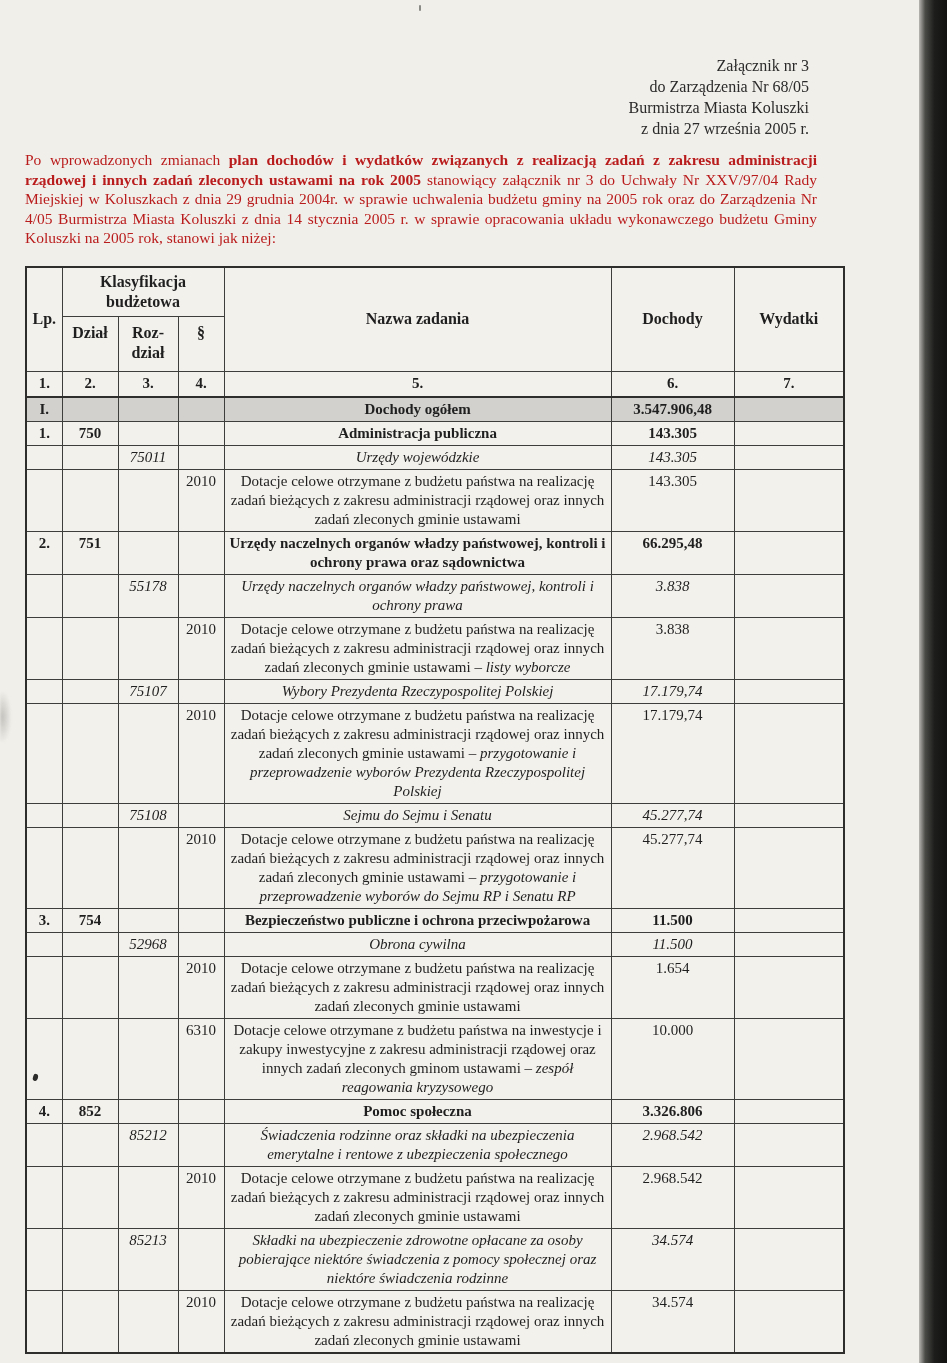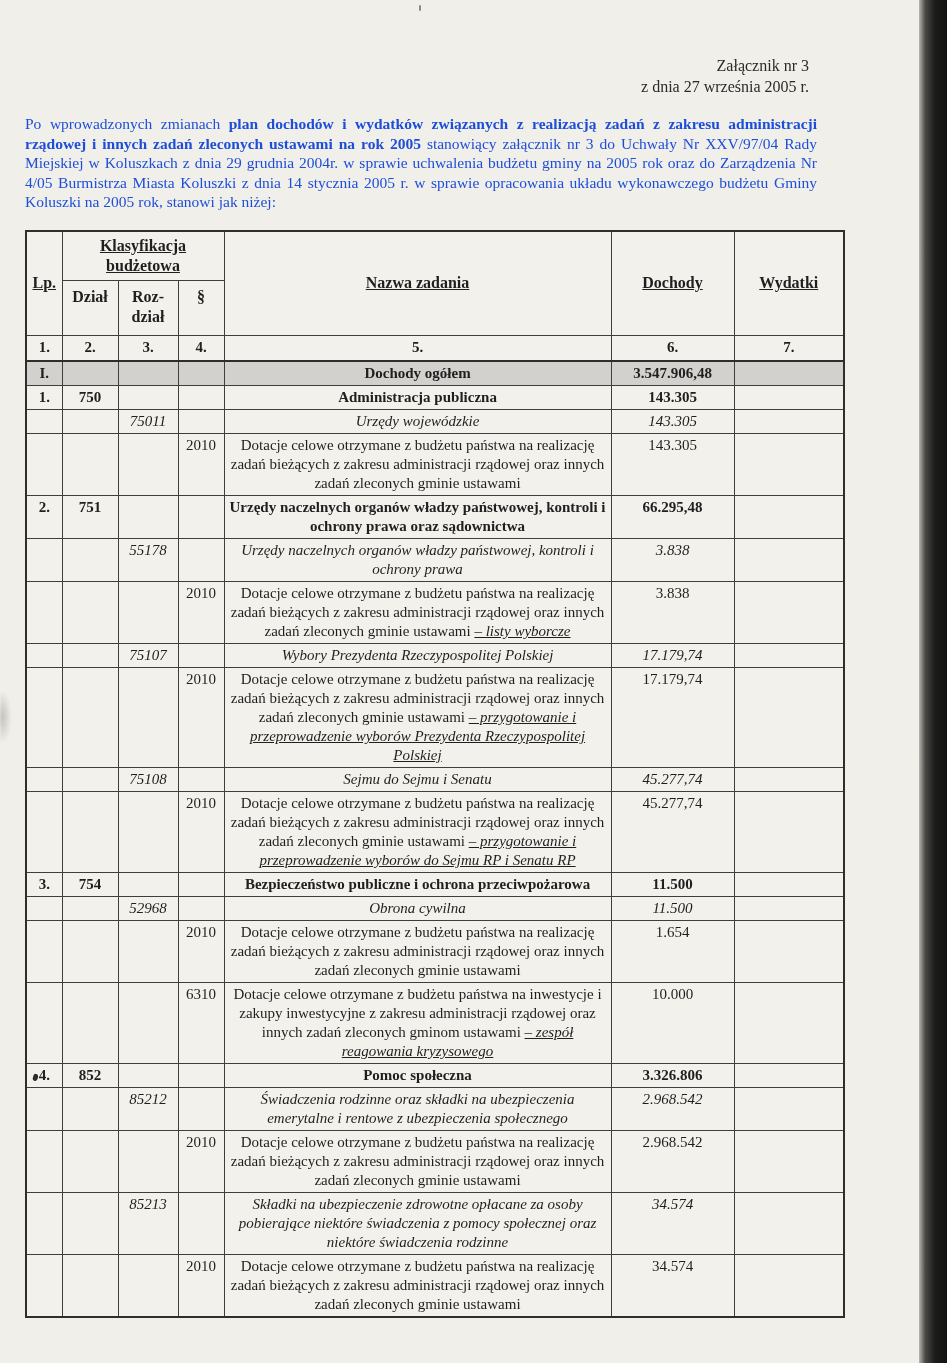--- a/index.html
+++ b/index.html
@@ -6,21 +6,21 @@
   body{
     width:947px;height:1363px;
     background:#f1efea;
     font-family:"Liberation Serif", serif;
     color:#1f1f1f;
     position:relative;
     overflow:hidden;
   }
   .page-content{position:absolute;left:25px;top:0;width:792px;}
   .doc-header{margin-top:55px;text-align:right;font-size:16px;line-height:21px;padding-right:8px;color:#2a2a2a;}
-  .intro{margin-top:17px;font-size:15.5px;line-height:19.6px;text-align:justify;color:#1d4ed8;}
+  .intro{margin-top:11px;font-size:15.5px;line-height:19.6px;text-align:justify;color:#b91c1c;}
   .intro .b{font-weight:bold;}
   table.budget{
     border-collapse:collapse;
     margin-top:18px;
     width:818px;
     table-layout:fixed;
     background:#f3f1ec;
   }
   table.budget{border:2px solid #2e2e2c;}
   .budget th,.budget td{
@@ -28,34 +28,34 @@
     vertical-align:top;
     padding:2px 5px;
     font-size:15px;
     line-height:19px;
     overflow:hidden;
   }
   .budget thead th{
     font-weight:bold;text-align:center;vertical-align:middle;
     font-size:16px;line-height:20px;padding:4px 2px;
   }
-  .budget tr.h1 th{height:38px;text-decoration:underline;}
+  .budget tr.h1 th{height:38px;}
   .budget tr.h2 th{height:44px;vertical-align:top;padding-top:6px;}
   .budget tr.colnums td{
     text-align:center;font-weight:bold;height:20px;
     border-bottom:2px solid #2e2e2c;vertical-align:middle;
   }
   .c-lp,.c-dzial,.c-rozdzial,.c-par,.c-doch,.c-wyd{text-align:center;}
   .c-name{text-align:center;padding-left:7px;}
   tr.row-total td{background:#d2d1ce;font-weight:bold;}
   tr.row-section td{font-weight:bold;}
   tr.row-chapter .c-rozdzial,
   tr.row-chapter .c-name,
   tr.row-chapter .c-doch{font-style:italic;}
-  .c-name .it{font-style:italic;text-decoration:underline;}
+  .c-name .it{font-style:italic;}
   
   .scan-strip{
     position:absolute;top:0;right:0;width:28px;height:1363px;
     background:linear-gradient(to right,#b9b7b2 0%,#4a4a47 22%,#1d1d1b 55%,#121210 100%);
   }
   .ink-dot{
     position:absolute;left:33px;top:1074px;width:5px;height:7px;
     background:#2c2c2a;border-radius:40% 60% 50% 50%;transform:rotate(18deg);
   }
   .top-speck{
@@ -68,20 +68,22 @@
     filter:blur(1px);
   }
 </style>
 </head>
 <body>
 
 <div class="page-content">
 
   <div class="doc-header">
     <div>Załącznik nr 3</div>
+    <div>do Zarządzenia Nr 68/05</div>
+    <div>Burmistrza Miasta Koluszki</div>
     <div>z dnia 27 września 2005 r.</div>
   </div>
 
   <p class="intro"><span>Po wprowadzonych zmianach </span><span class="b">plan dochodów i wydatków związanych z realizacją zadań z zakresu administracji rządowej i innych zadań zleconych ustawami na rok 2005</span><span> stanowiący załącznik nr 3 do Uchwały Nr XXV/97/04 Rady Miejskiej w Koluszkach z dnia 29 grudnia 2004r. w sprawie uchwalenia budżetu gminy na 2005 rok oraz do Zarządzenia Nr 4/05 Burmistrza Miasta Koluszki z dnia 14 stycznia 2005 r. w sprawie opracowania układu wykonawczego budżetu Gminy Koluszki na 2005 rok, stanowi jak niżej:</span></p>
 
   <table class="budget">
     <colgroup>
       <col style="width:36px">
         <col style="width:56px">
         <col style="width:60px">

